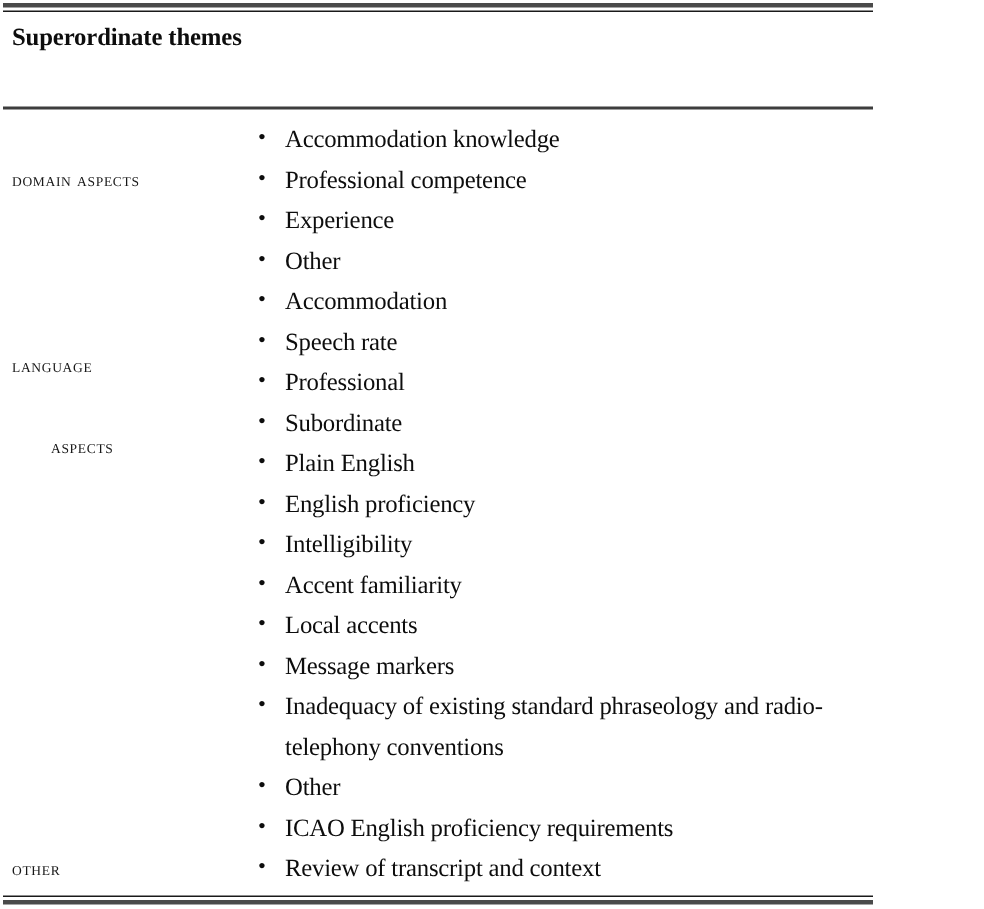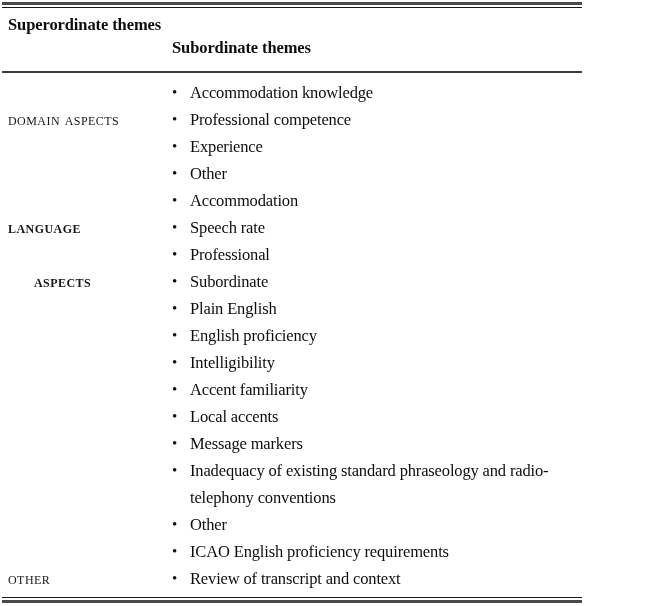--- a/index.html
+++ b/index.html
@@ -110,21 +110,21 @@
   }
 
   .group {
     position: relative;
   }
 
   .group-label {
     position: absolute;
     left: 8px;
     width: 156px;
-    font-size: 17px;
+    font-size: 13px;
     line-height: 27px;
     font-variant: small-caps;
     text-transform: lowercase;
     letter-spacing: 0.45px;
     color: #171717;
     white-space: pre-line;
   }
   .group-label.indented {
     text-align: left;
   }
@@ -169,21 +169,20 @@
   <div class="rule-double-top">
     <div class="thick"></div>
     <div class="thin"></div>
   </div>
 
   <div class="header">
     <div class="col-super">
       <span class="line1">Superordinate</span>
       <span class="line2">themes</span>
     </div>
-    <div class="col-sub">Subordinate themes</div>
   </div>
 
   <div class="rule-header"></div>
 
   <div class="body-area">
 
     <div class="group" style="height:108px;">
       <div class="group-label" style="top:0;">
         <span class="line1">DOMAIN ASPECTS</span>
       </div>
@@ -201,21 +200,21 @@
             <span class="txt">Experience</span>
           </li>
         <li>
             <span class="bullet">•</span>
             <span class="txt">Other</span>
           </li>
       </ul>
     </div>
 
     <div class="group" style="height:351px;">
-      <div class="group-label indented" style="top:0;font-weight:bold;">
+      <div class="group-label indented" style="top:16px;">
         <span class="line1">LANGUAGE</span>
         <span class="line2">ASPECTS</span>
       </div>
       <ul class="items">
         <li>
             <span class="bullet">•</span>
             <span class="txt">Accommodation</span>
           </li>
         <li>
             <span class="bullet">•</span>

